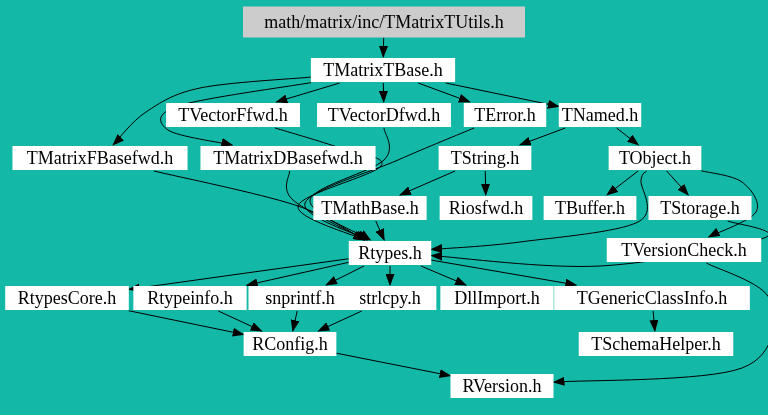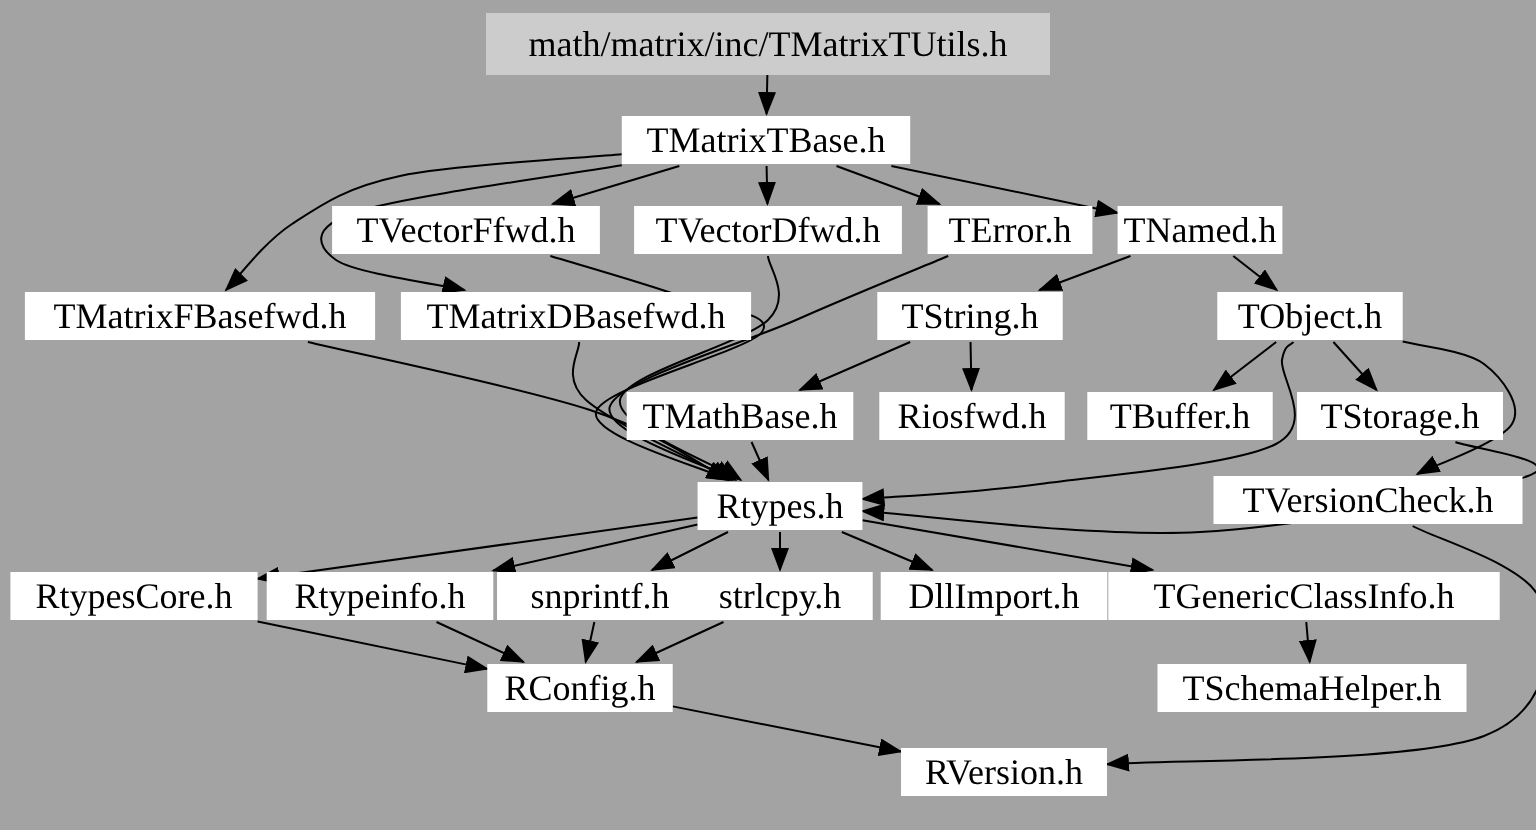--- a/index.html
+++ b/index.html
@@ -1,16 +1,16 @@
 <!DOCTYPE html>
 <html><head>
 <meta charset="utf-8">
 <style>
   html,body{margin:0;padding:0;background:#ffffff;}
-  .stage{position:relative;width:768px;height:415px;background:#a3a3a3;overflow:hidden;}
+  .stage{position:relative;width:768px;height:415px;background:#14b8a6;overflow:hidden;}
   svg{display:block;}
   svg text{font-family:"Liberation Serif","DejaVu Serif",serif;font-size:18px;fill:#000;}
   svg path.edge{fill:none;stroke:#000;stroke-width:1;}
 </style>
 </head>
 <body>
 
 <div class="stage">
   <svg id="graph" width="768" height="415" viewBox="0 0 768 415">
       <defs>

